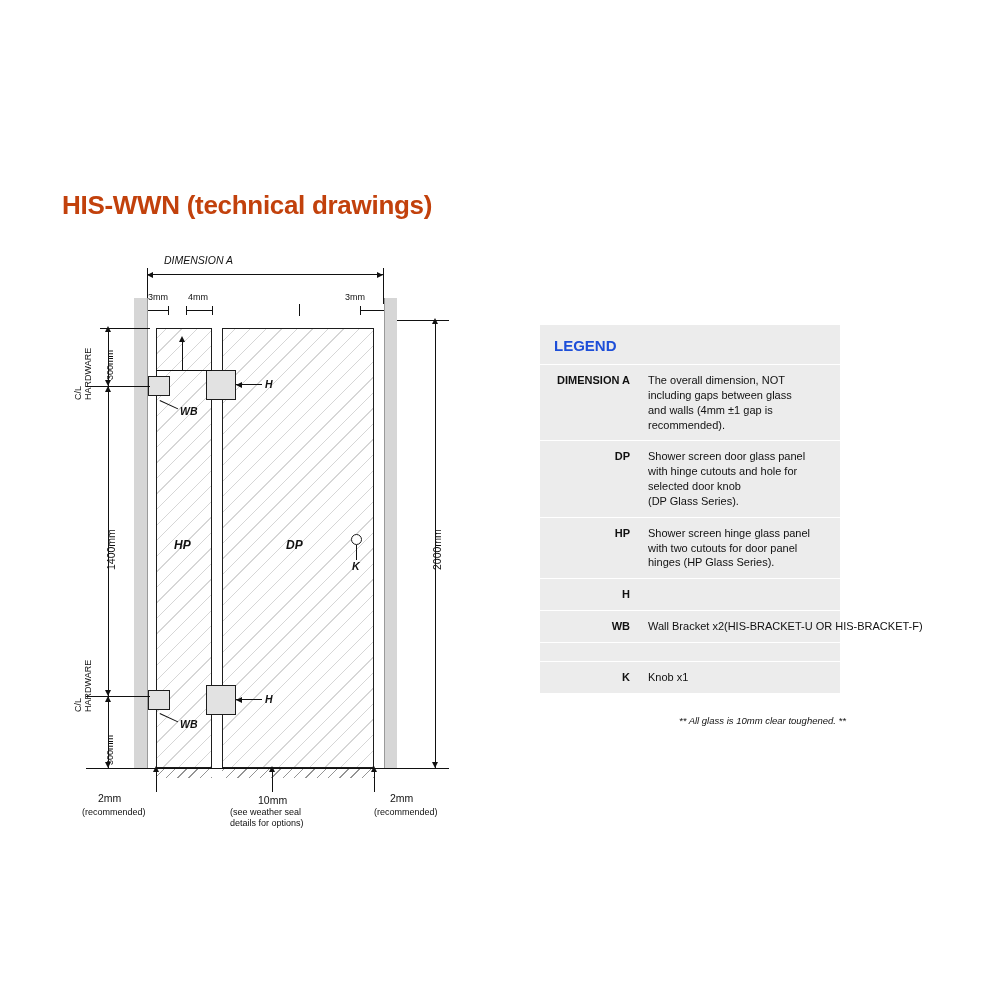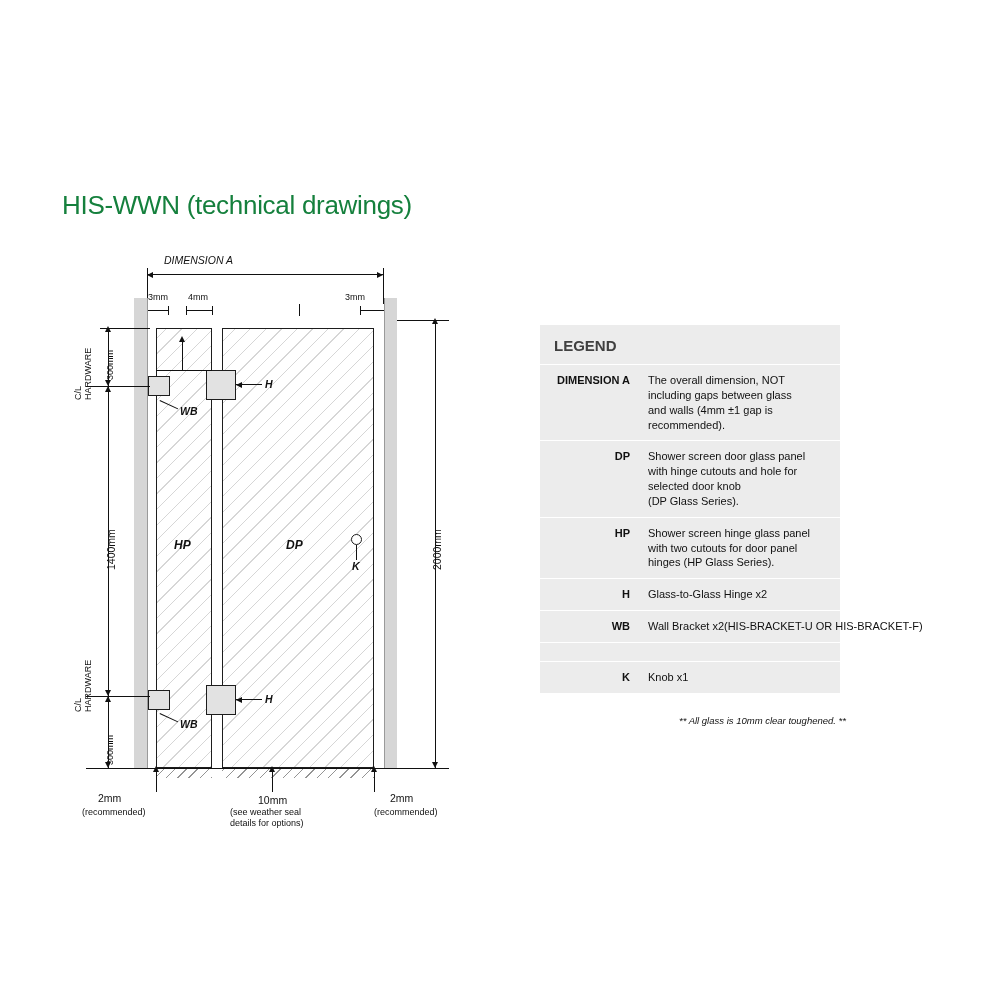--- a/index.html
+++ b/index.html
@@ -15,23 +15,23 @@
     color: #1a1a1a;
     overflow: hidden;
   }
 
   
   #page-title {
     position: absolute;
     left: 62px;
     top: 190px;
     font-size: 26px;
-    font-weight: normal;
+    font-weight: bold;
     letter-spacing: -0.3px;
-    color: #15803d;
+    color: #c2410c;
     white-space: nowrap;
   }
 
   
   #drawing {
     position: absolute;
     left: 60px;
     top: 250px;
     width: 420px;
     height: 590px;
@@ -129,21 +129,21 @@
     position: absolute;
     left: 540px;
     top: 325px;
     width: 300px;
     background: #ececec;
   }
   #legend-title {
     font-size: 15px;
     font-weight: bold;
     padding: 12px 14px 10px 14px;
-    color: #404040;
+    color: #1d4ed8;
     border-bottom: 1px solid #ffffff;
   }
   .legend-row {
     display: flex;
     border-bottom: 1px solid #ffffff;
     min-height: 26px;
   }
   .legend-row:last-child { border-bottom: none; }
   .legend-key {
     width: 98px;
@@ -308,21 +308,20 @@
 
   <div class="legend-row">
     <div class="legend-key">HP</div>
     <div class="legend-val">Shower screen hinge glass panel
 with two cutouts for door panel
 hinges (HP Glass Series).</div>
   </div>
 
   <div class="legend-row">
     <div class="legend-key">H</div>
-    <div class="legend-val">Glass-to-Glass Hinge x2</div>
   </div>
 
   <div class="legend-row wide">
     <div class="legend-key">WB</div>
     <div class="legend-val">Wall Bracket x2(HIS-BRACKET-U OR HIS-BRACKET-F)</div>
   </div>
 
   <div class="legend-row spacer">
     <div class="legend-key"></div>
     <div class="legend-val"></div>

